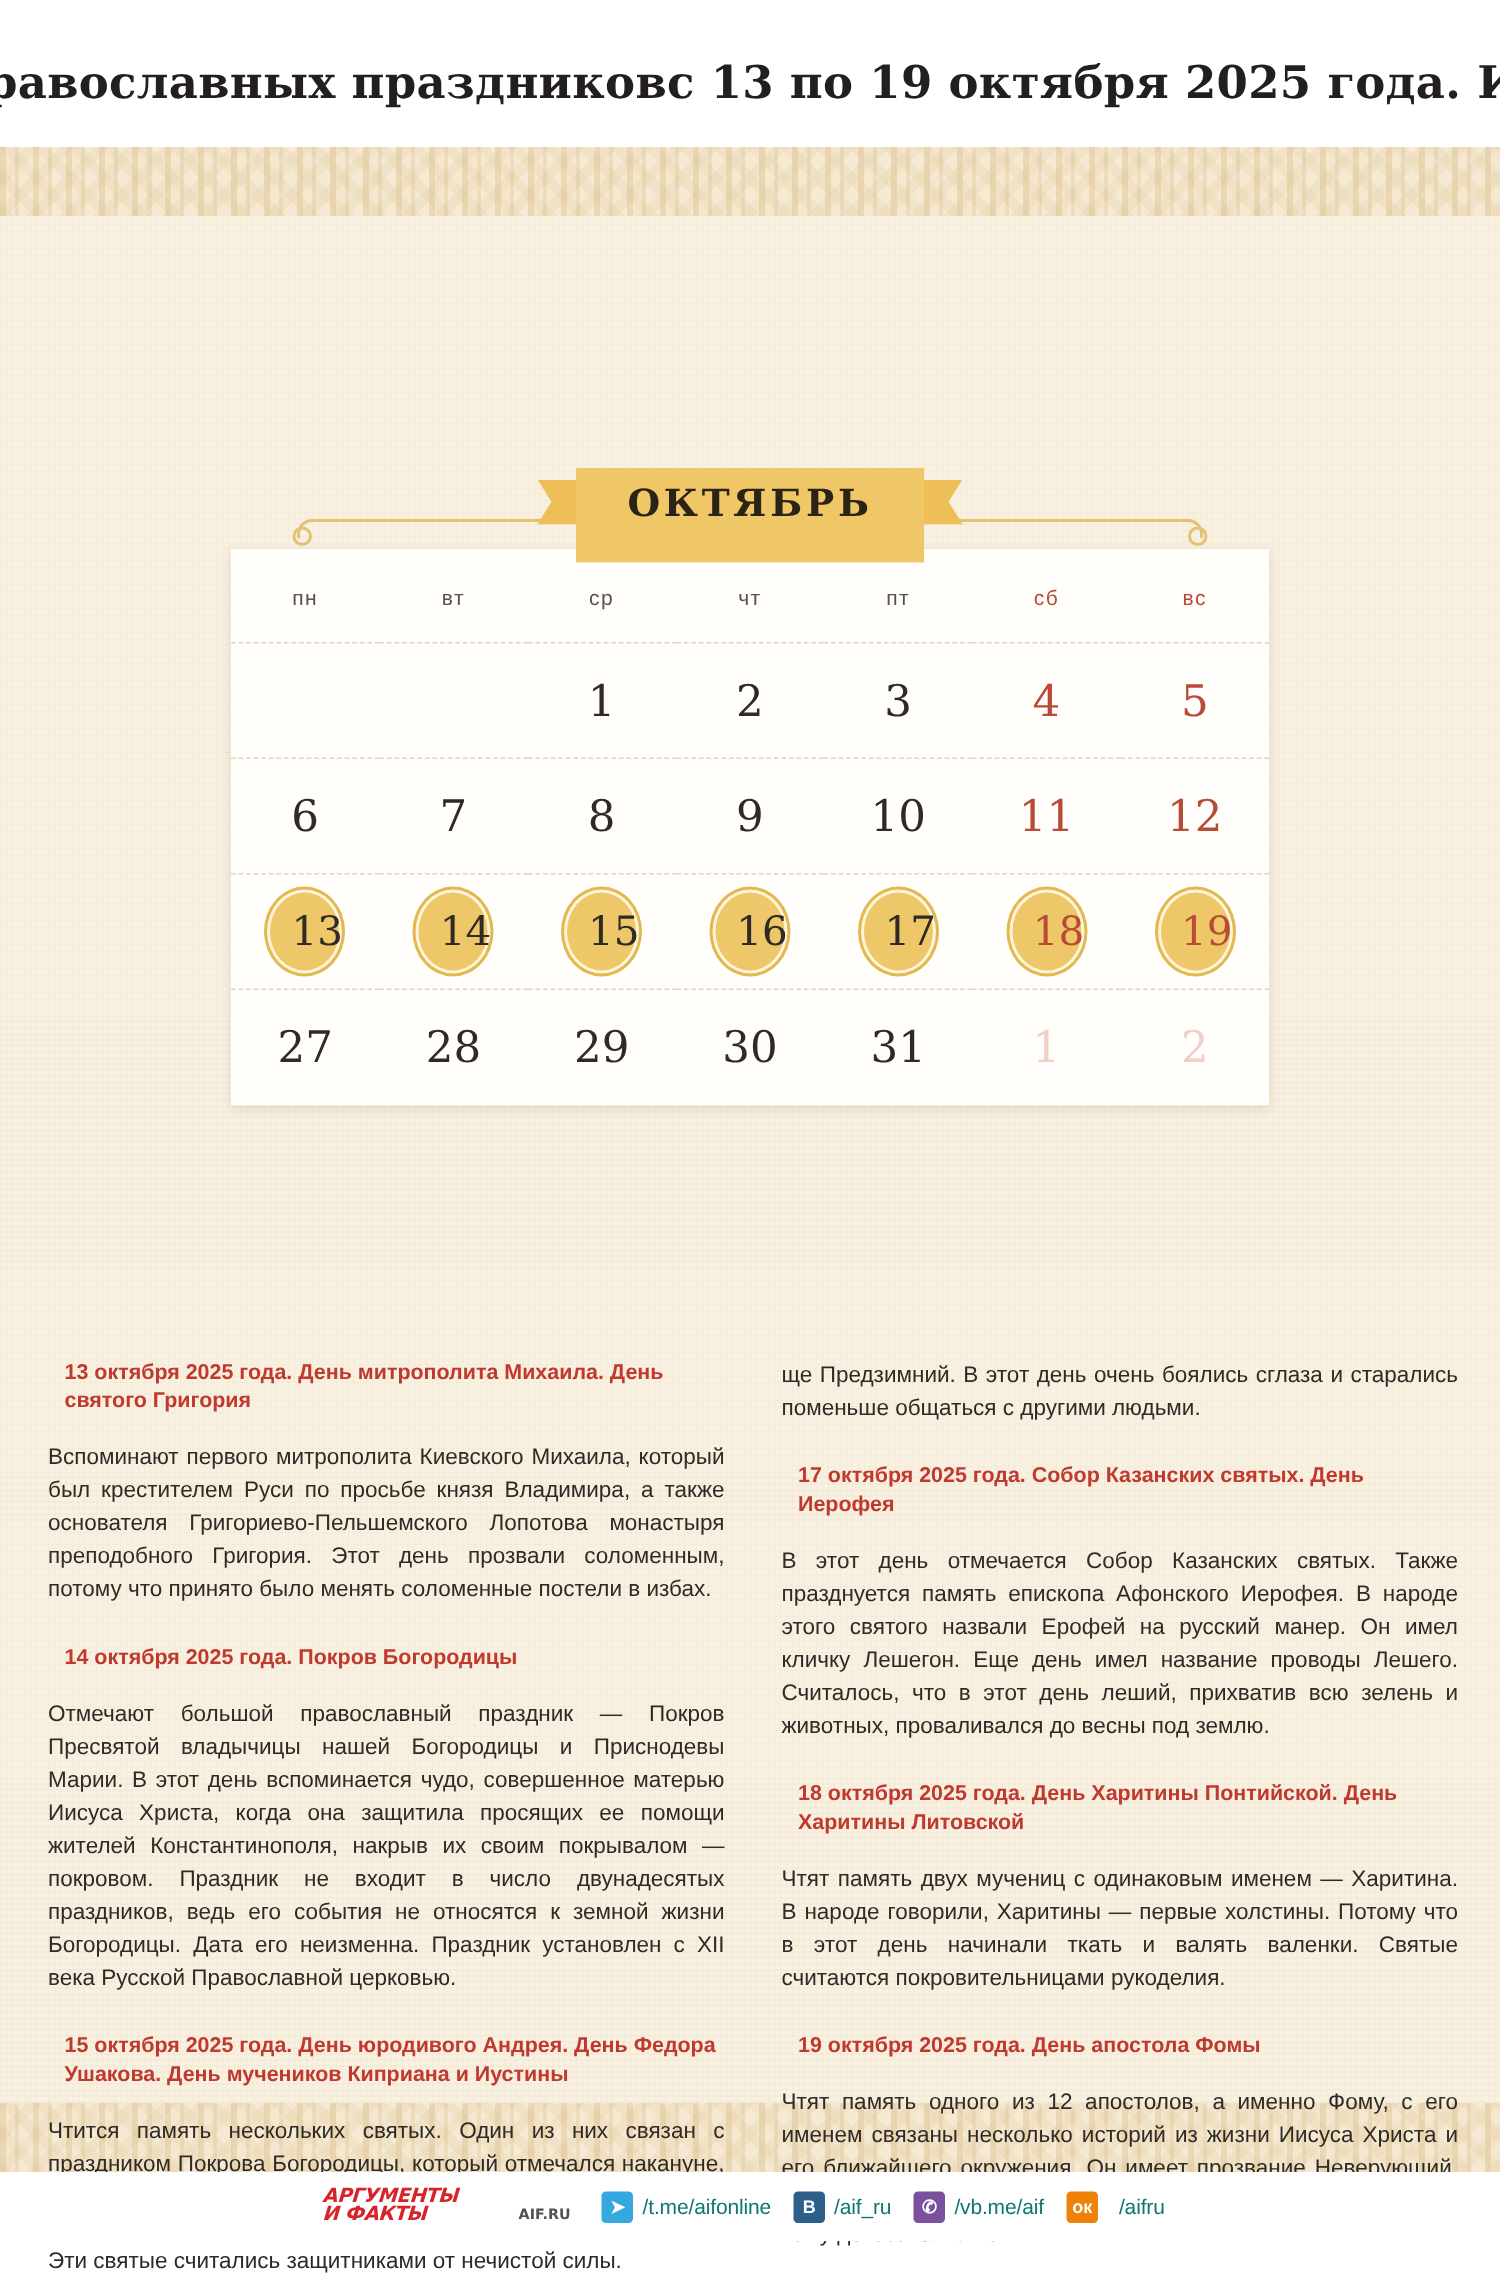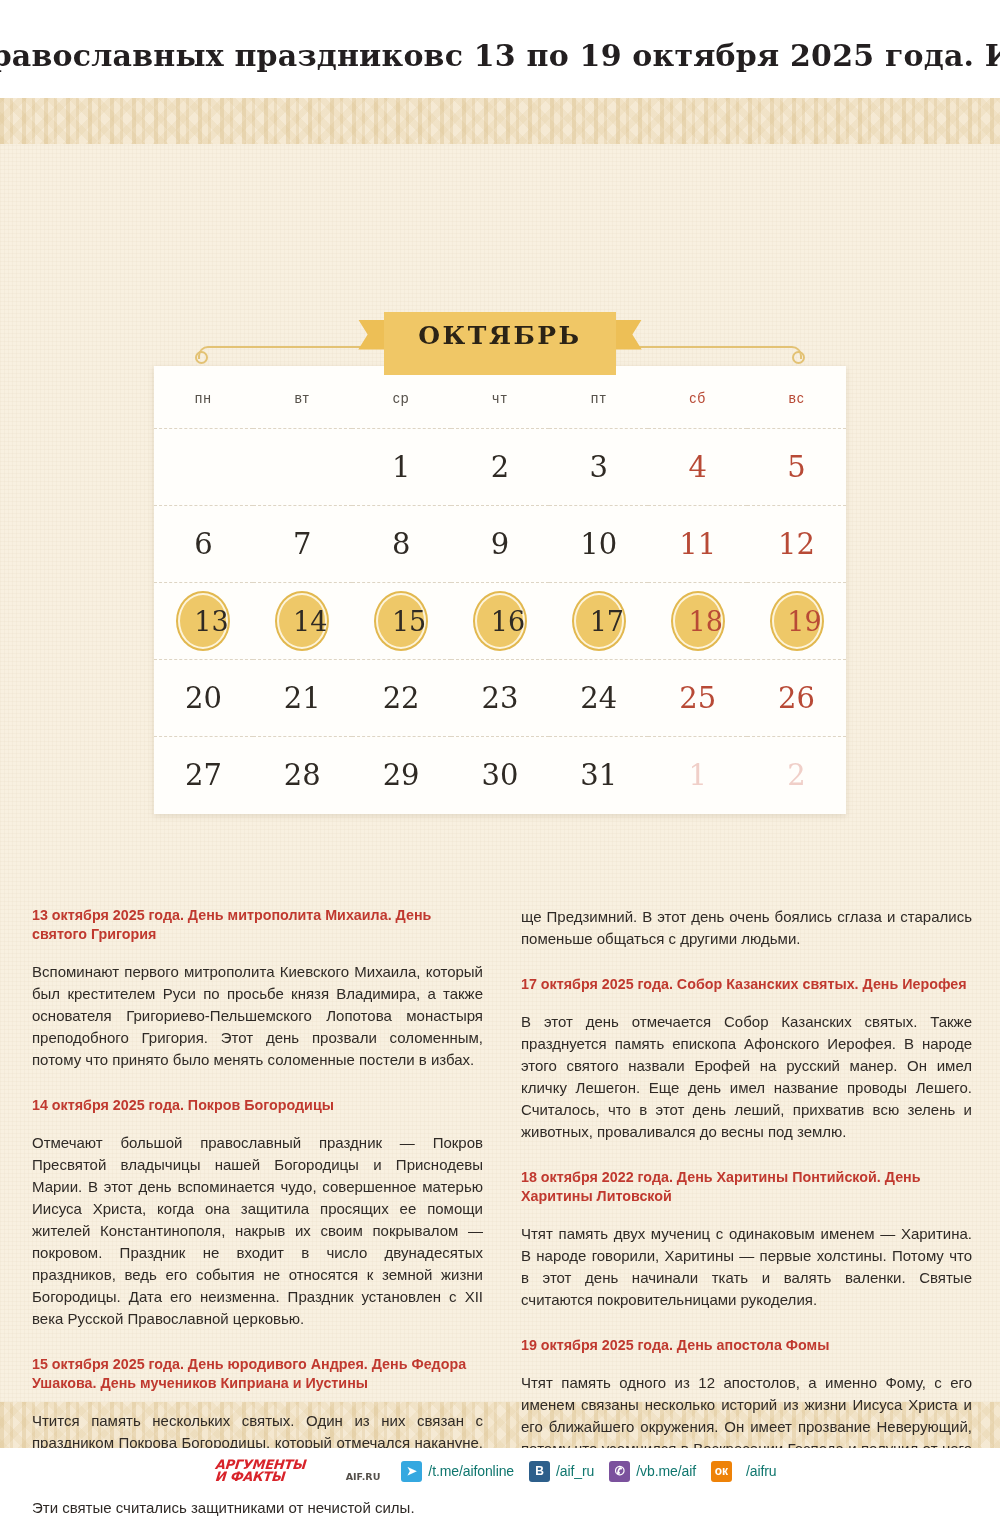--- a/index.html
+++ b/index.html
@@ -186,20 +186,21 @@
     gap: 38px;
   }
   .col { width: 451px; }
 
   .entry-head {
     font-size: 14.3px;
     font-weight: 700;
     color: #c0392f;
     line-height: 1.33;
     margin-bottom: 17px;
+    margin-left: 11px;
   }
   .entry-body {
     font-size: 15px;
     color: #2f2a26;
     line-height: 1.465;
     text-align: justify;
     margin-bottom: 25px;
   }
 
   
@@ -322,29 +323,20 @@
             <tr class="highlight">
               <td><span class="daybubble">13</span></td>
               <td><span class="daybubble">14</span></td>
               <td><span class="daybubble">15</span></td>
               <td><span class="daybubble">16</span></td>
               <td><span class="daybubble">17</span></td>
               <td><span class="daybubble wknd">18</span></td>
               <td><span class="daybubble wknd">19</span></td>
             </tr>
             <tr>
-              <td>20</td>
-              <td>21</td>
-              <td>22</td>
-              <td>23</td>
-              <td>24</td>
-              <td class="wknd">25</td>
-              <td class="wknd">26</td>
-            </tr>
-            <tr>
               <td>27</td>
               <td>28</td>
               <td>29</td>
               <td>30</td>
               <td>31</td>
               <td class="next-month">1</td>
               <td class="next-month">2</td>
             </tr>
           </tbody>
       </table>
@@ -368,21 +360,21 @@
 
     </div>
 
     <div class="col">
 
       <div class="entry-body">ще Предзимний. В этот день очень боялись сглаза и старались поменьше общаться с другими людьми.</div>
 
       <div class="entry-head">17 октября 2025 года. Собор Казанских святых. День Иерофея</div>
       <div class="entry-body">В этот день отмечается Собор Казанских святых. Также празднуется память епископа Афонского Иерофея. В народе этого святого назвали Ерофей на русский манер. Он имел кличку Лешегон. Еще день имел название проводы Лешего. Считалось, что в этот день леший, прихватив всю зелень и животных, проваливался до весны под землю.</div>
 
-      <div class="entry-head">18 октября 2022 года. День Харитины Понтийской. День Харитины Литовской</div>
+      <div class="entry-head">18 октября 2025 года. День Харитины Понтийской. День Харитины Литовской</div>
       <div class="entry-body">Чтят память двух мучениц с одинаковым именем — Харитина. В народе говорили, Харитины — первые холстины. Потому что в этот день начинали ткать и валять валенки. Святые считаются покровительницами рукоделия.</div>
 
       <div class="entry-head">19 октября 2025 года. День апостола Фомы</div>
       <div class="entry-body">Чтят память одного из 12 апостолов, а именно Фому, с его именем связаны несколько историй из жизни Иисуса Христа и его ближайшего окружения. Он имеет прозвание Неверующий, потому что усомнился в Воскресении Господа и получил от него тому доказательства.</div>
 
     </div>
   </div>
 
   <div class="footer">
     <div class="logo">

